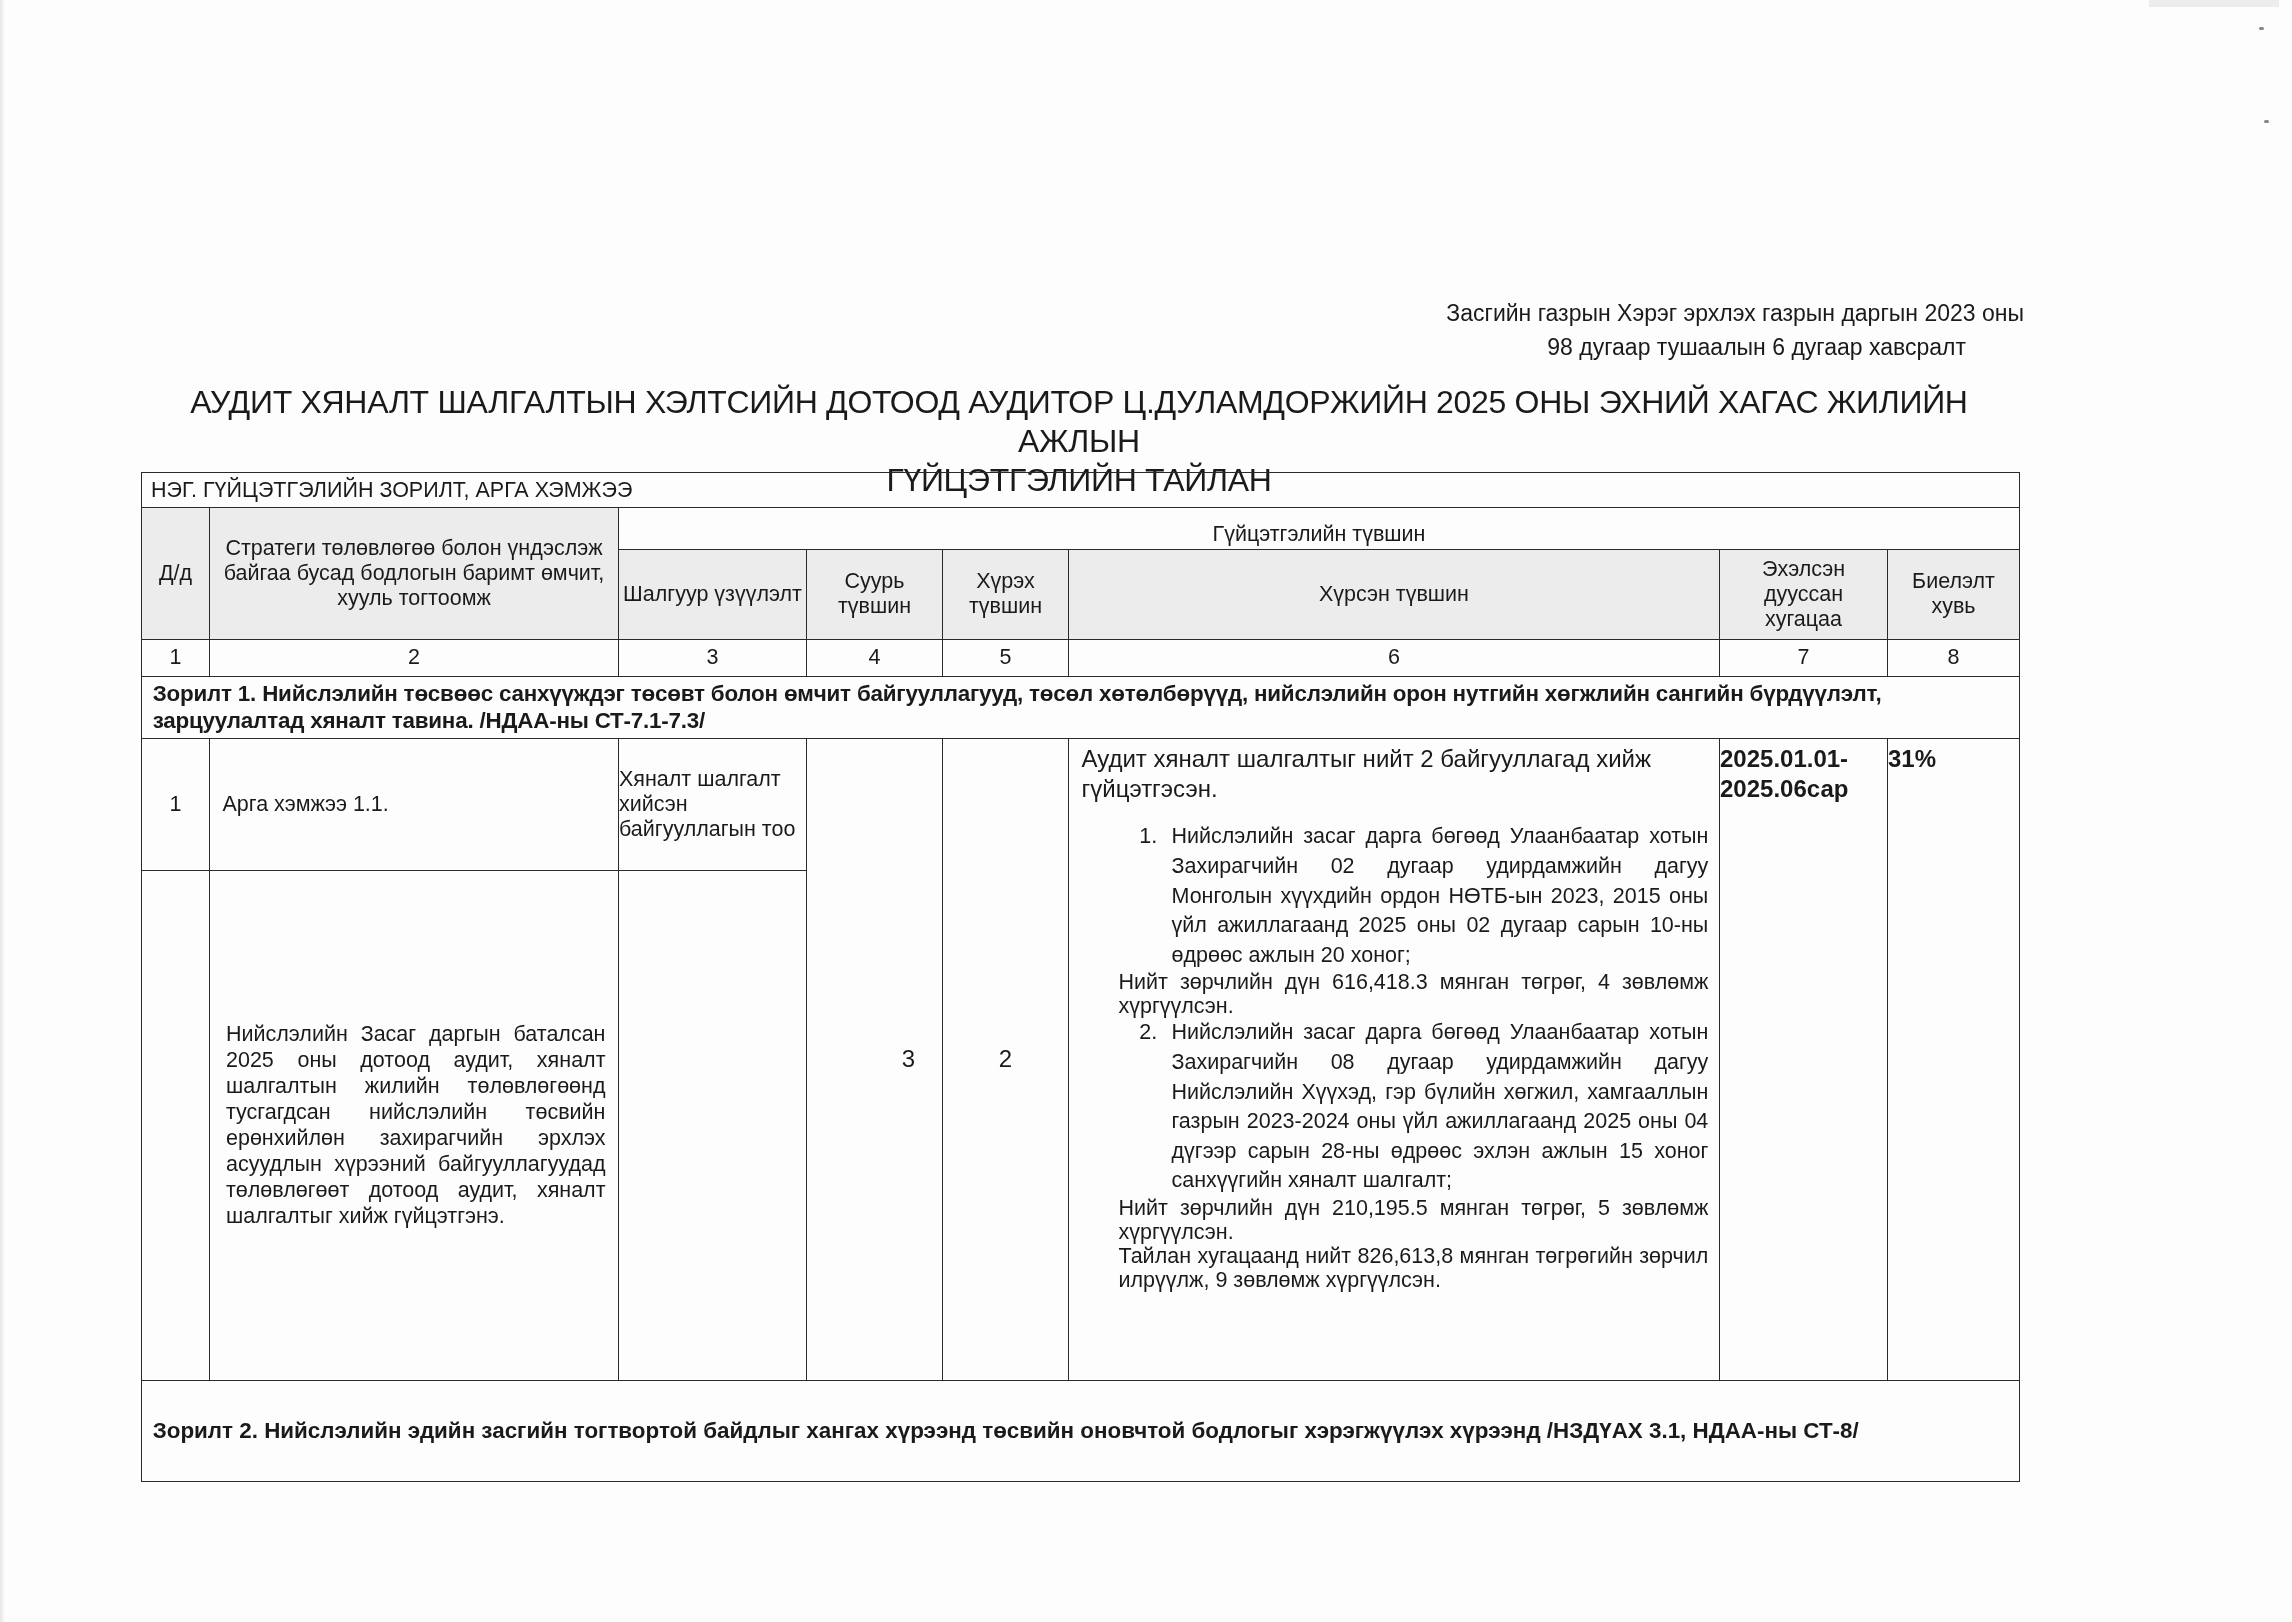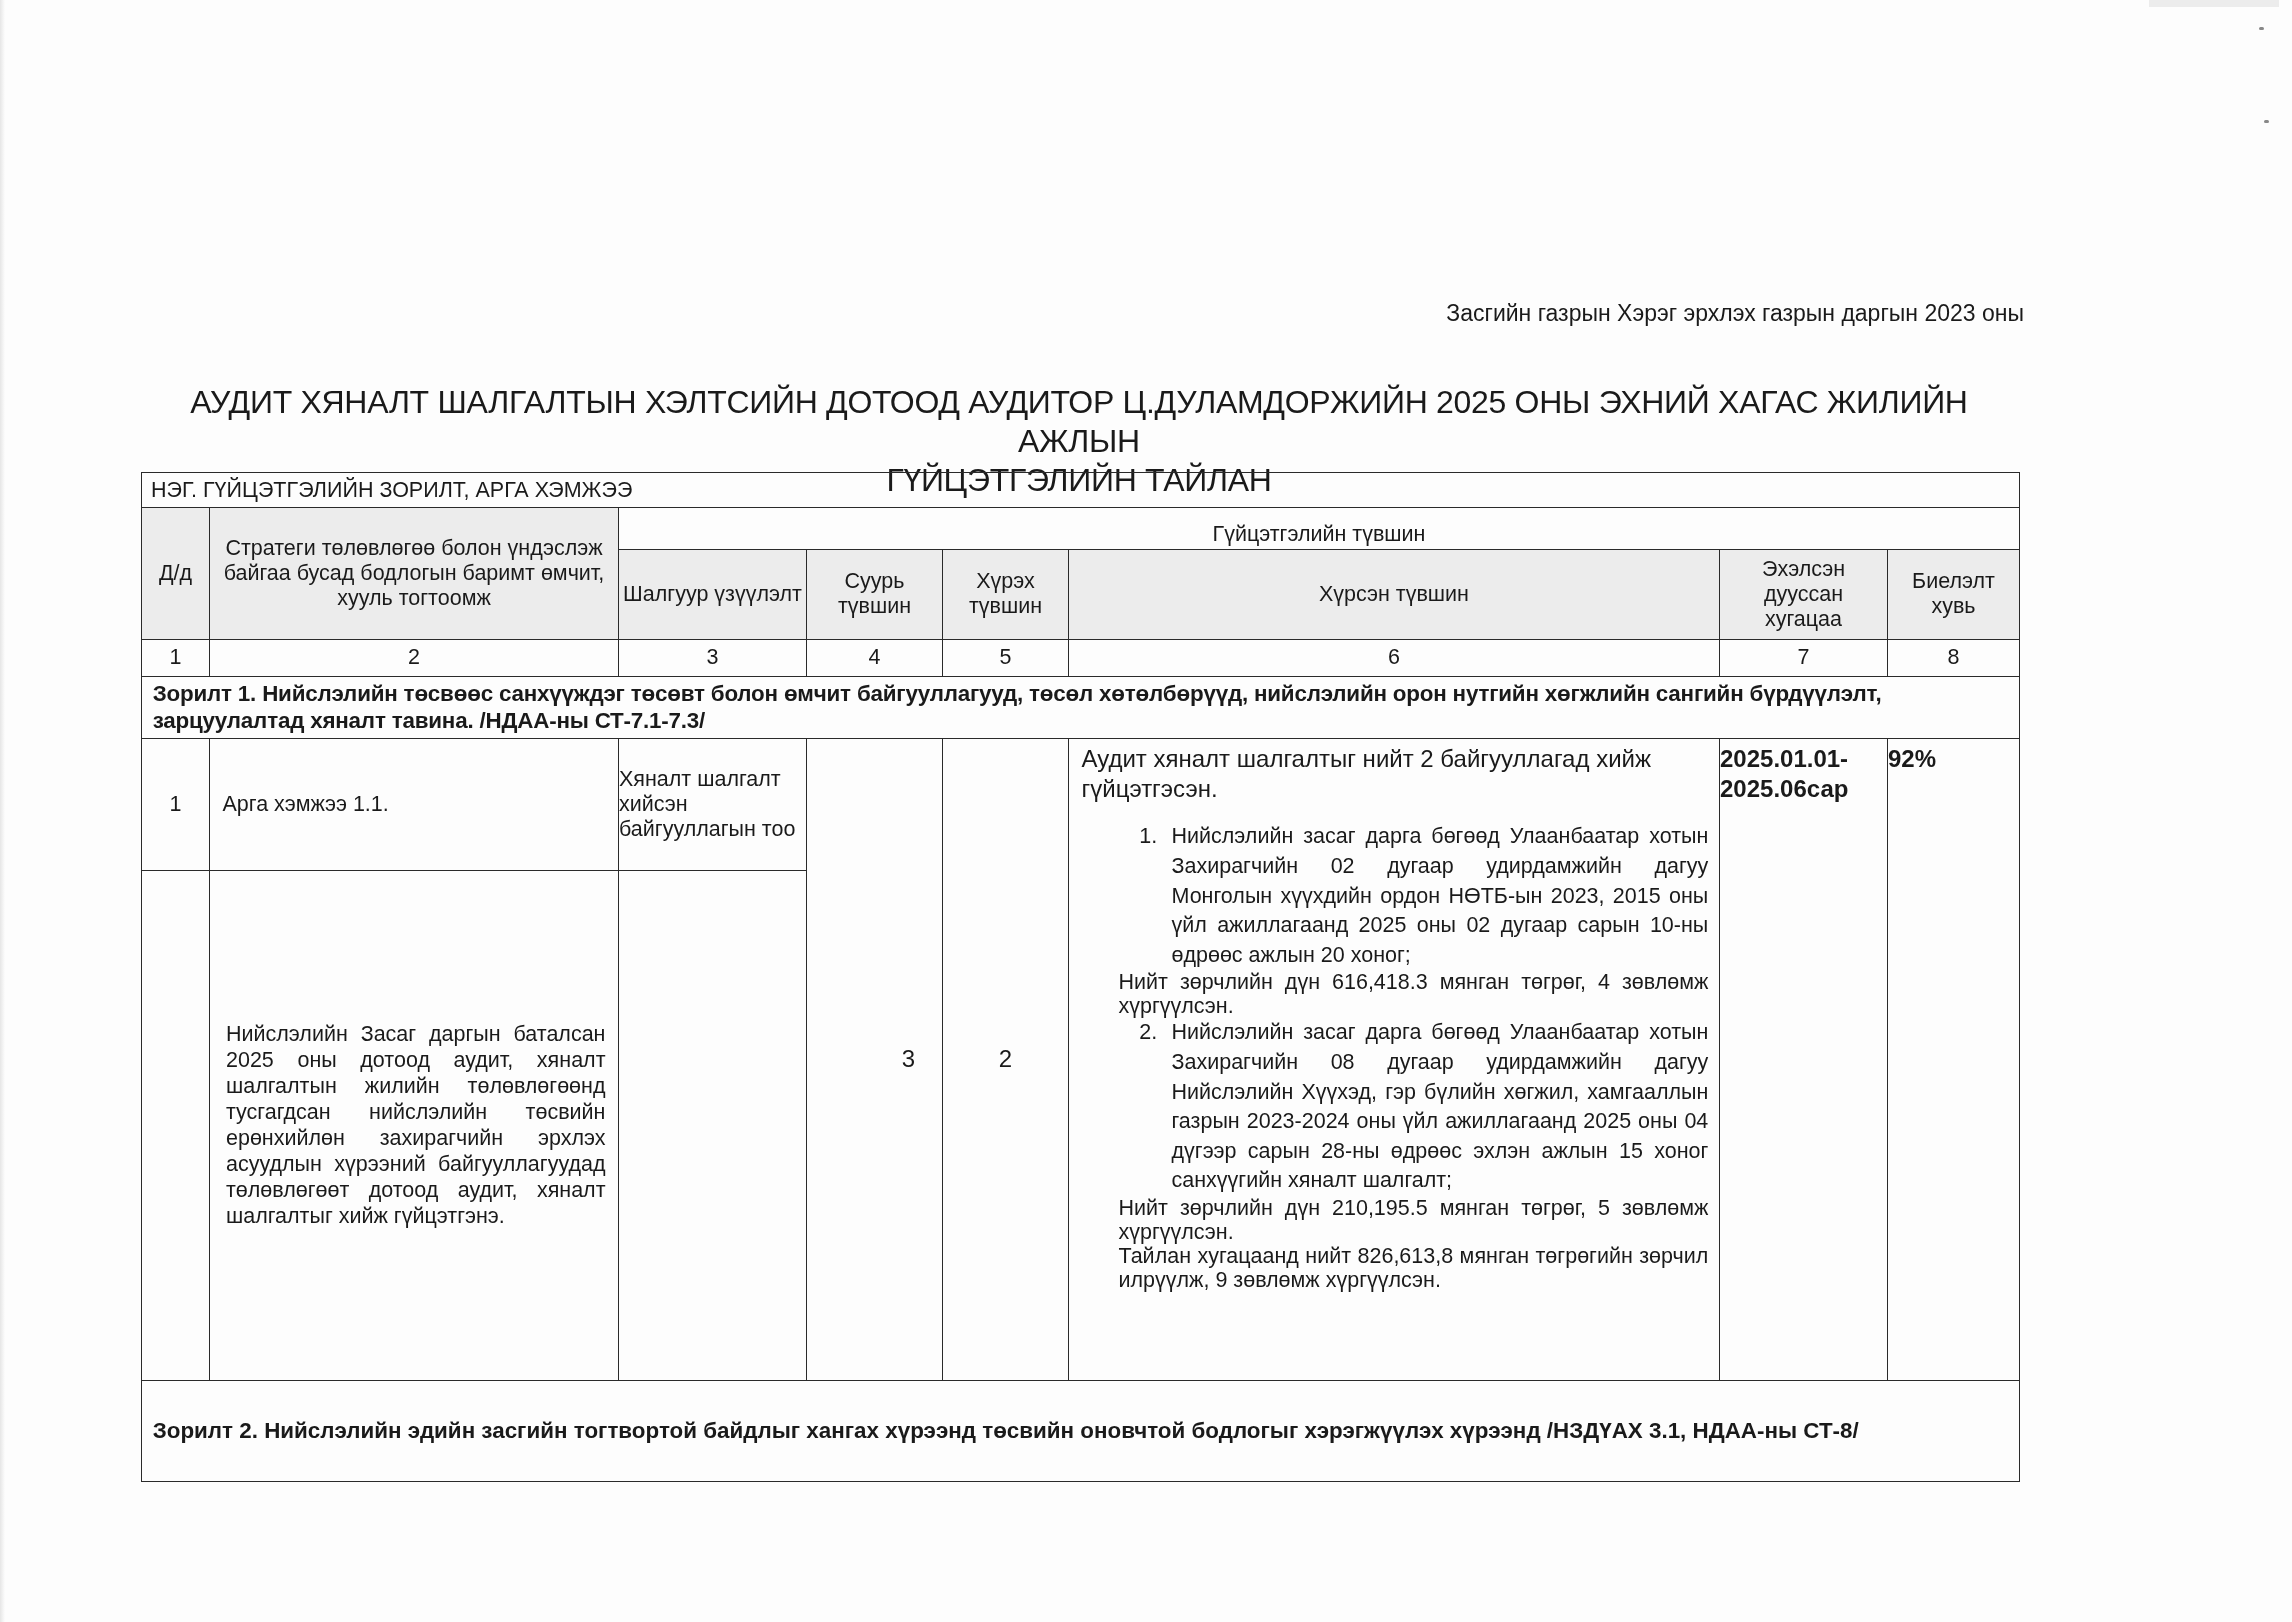--- a/index.html
+++ b/index.html
@@ -75,20 +75,21 @@
 </head>
 <body>
 
 <div class="scan-edge-left"></div>
 <div class="scan-edge-top-right"></div>
 <div class="speck" style="left:2259px;top:27px;"></div>
 <div class="speck" style="left:2264px;top:120px;"></div>
 
 <div class="appendix-note">
   <span class="l1">Засгийн газрын Хэрэг эрхлэх газрын даргын 2023 оны</span>
+  <span class="l2">98 дугаар тушаалын 6 дугаар хавсралт</span>
 </div>
 
 <div class="report-title">
   <div>АУДИТ ХЯНАЛТ ШАЛГАЛТЫН ХЭЛТСИЙН ДОТООД АУДИТОР Ц.ДУЛАМДОРЖИЙН 2025 ОНЫ ЭХНИЙ ХАГАС ЖИЛИЙН АЖЛЫН</div>
   <div>ГҮЙЦЭТГЭЛИЙН ТАЙЛАН</div>
 </div>
 
 <table class="report">
   <colgroup>
     <col style="width:68px">
@@ -152,21 +153,21 @@
         <span class="n">2.</span>
         <span class="t">Нийслэлийн засаг дарга бөгөөд Улаанбаатар хотын Захирагчийн 08 дугаар удирдамжийн дагуу Нийслэлийн Хүүхэд, гэр бүлийн хөгжил, хамгааллын газрын 2023-2024 оны үйл ажиллагаанд 2025 оны 04 дүгээр сарын 28-ны өдрөөс эхлэн ажлын 15 хоног санхүүгийн хяналт шалгалт;</span>
       </div>
       <div class="sum">Нийт зөрчлийн дүн 210,195.5 мянган төгрөг, 5 зөвлөмж хүргүүлсэн.</div>
       <div class="sum">Тайлан хугацаанд нийт 826,613,8 мянган төгрөгийн зөрчил илрүүлж, 9 зөвлөмж хүргүүлсэн.</div>
     </td>
     <td rowspan="2" class="period">
       <div>2025.01.01-</div>
       <div>2025.06сар</div>
     </td>
-    <td rowspan="2" class="pct">92%</td>
+    <td rowspan="2" class="pct">31%</td>
   </tr>
   <tr style="height:510px;">
     <td></td>
     <td class="description">Нийслэлийн Засаг даргын баталсан 2025 оны дотоод аудит, хяналт шалгалтын жилийн төлөвлөгөөнд тусгагдсан нийслэлийн төсвийн ерөнхийлөн захирагчийн эрхлэх асуудлын хүрээний байгууллагуудад төлөвлөгөөт дотоод аудит, хяналт шалгалтыг хийж гүйцэтгэнэ.</td>
     <td></td>
   </tr>
 
   <tr class="goal2-row">
     <td colspan="8">Зорилт 2. Нийслэлийн эдийн засгийн тогтвортой байдлыг хангах хүрээнд төсвийн оновчтой бодлогыг хэрэгжүүлэх хүрээнд /НЗДҮАХ 3.1,  НДАА-ны СТ-8/</td>
   </tr>

